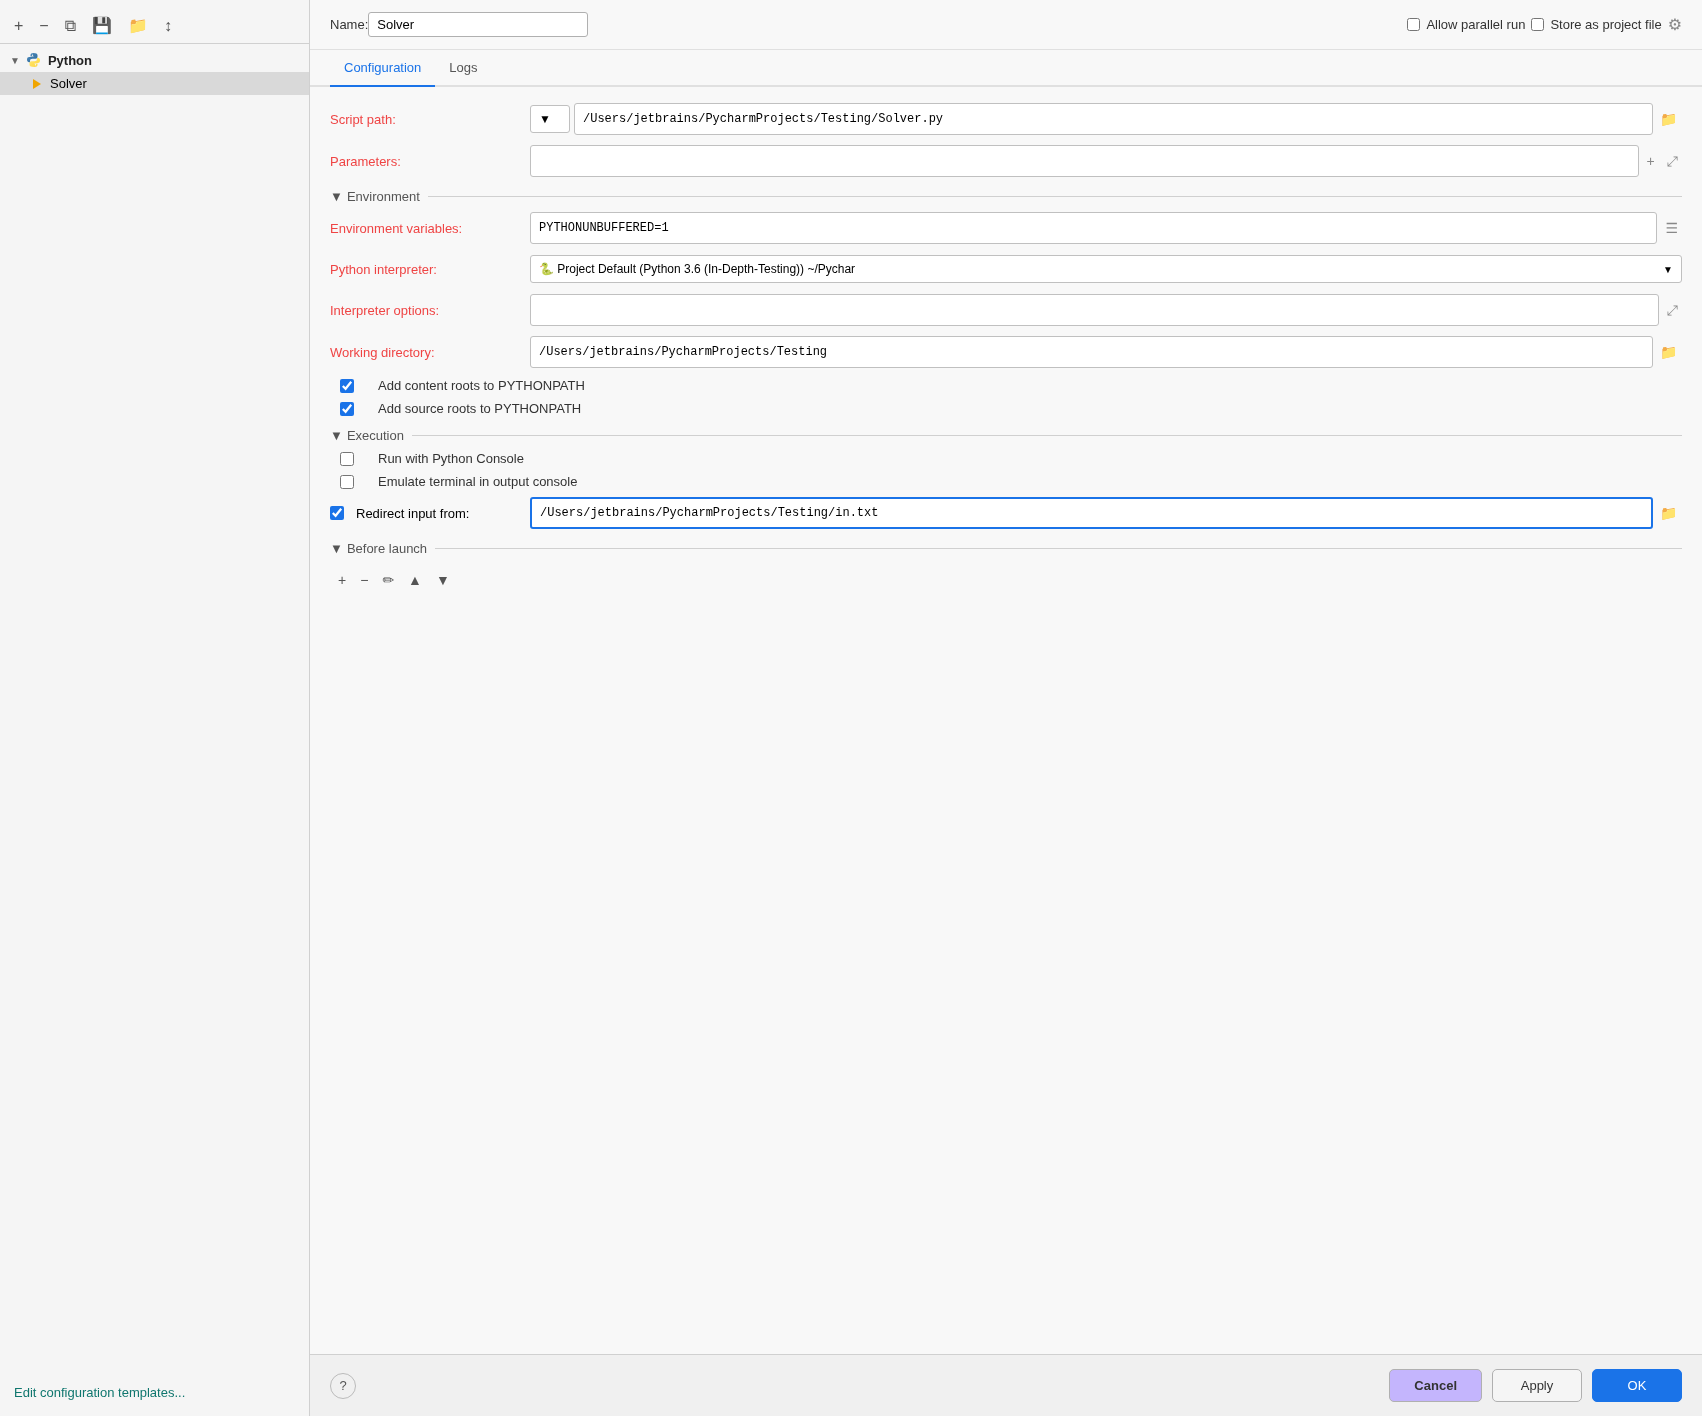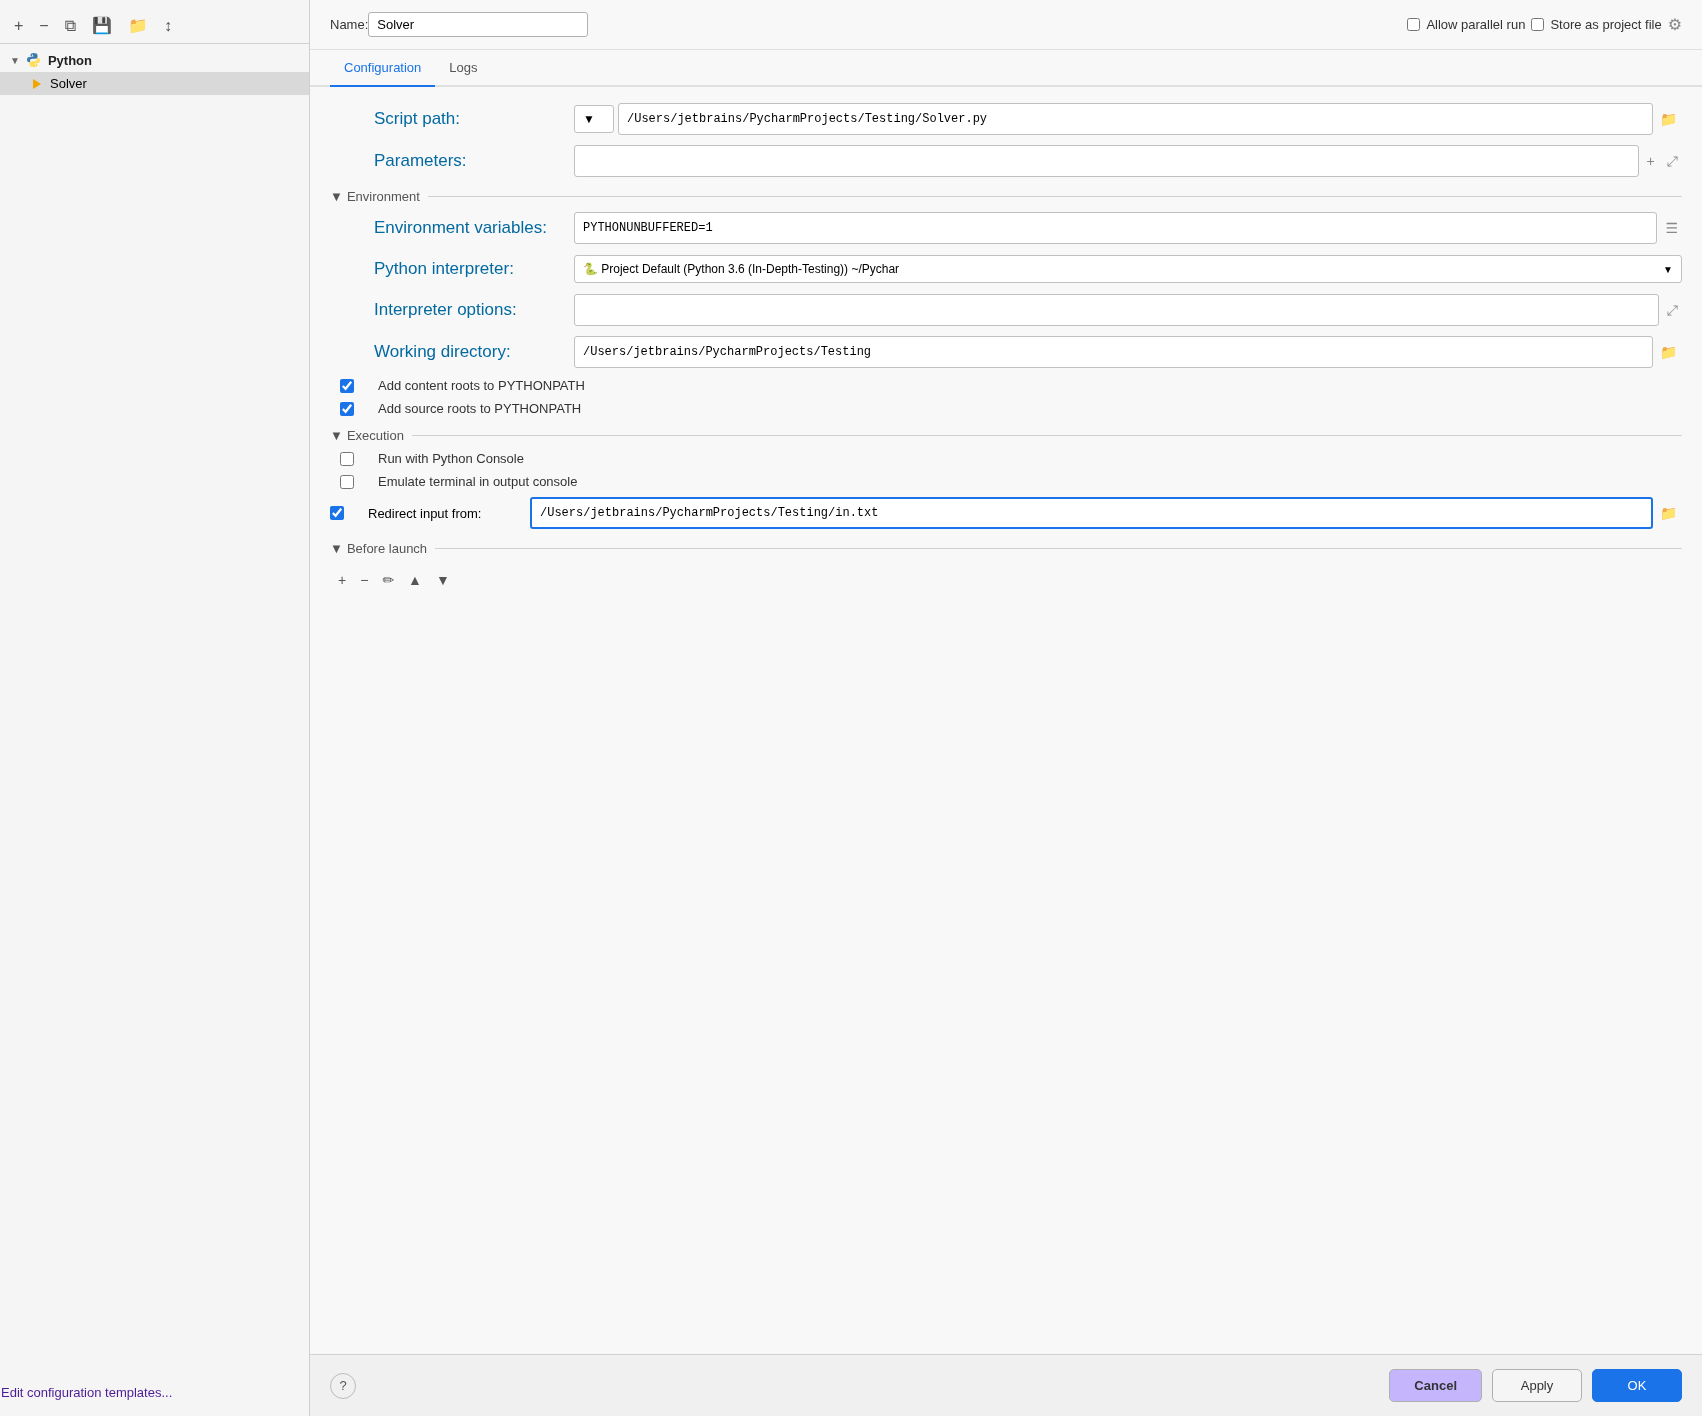--- a/index.html
+++ b/index.html
@@ -52,23 +52,23 @@
     }
     .sidebar-tree-item.group {
       font-weight: 600;
       color: #222;
     }
     .sidebar-tree-item.child {
       padding-left: 30px;
       background: #d9d9d9;
     }
     .edit-config-link {
-      color: #4c1d95;
+      color: #0f766e;
       text-decoration: none;
-      padding: 8px 1px;
+      padding: 8px 14px;
       margin-top: auto;
       display: block;
       cursor: pointer;
     }
     
     .content {
       flex: 1;
       background: #f8f8f8;
       display: flex;
       flex-direction: column;
@@ -137,24 +137,23 @@
     }
     .form-row {
       display: flex;
       align-items: center;
       margin-bottom: 10px;
       min-height: 30px;
     }
     .form-label {
       width: 200px;
       min-width: 200px;
-      color: #0369a1;
-      font-size: 17px;
+      color: #ef4444;
+      font-size: 13px;
       padding-right: 10px;
-      margin-left: 44px;
     }
     .form-field {
       flex: 1;
       display: flex;
       align-items: center;
       gap: 4px;
     }
     .text-input {
       flex: 1;
       border: 1px solid #c0c0c0;
@@ -461,21 +460,21 @@
         <input type="checkbox" class="blue-checkbox" style="">
         <label>Run with Python Console</label>
       </div>
 
       <div class="checkbox-row">
         <input type="checkbox" class="blue-checkbox" style="">
         <label>Emulate terminal in output console</label>
       </div>
 
       <div class="form-row">
-        <div style="display:flex; align-items:center; width:200px; min-width:200px; gap:24px;">
+        <div style="display:flex; align-items:center; width:200px; min-width:200px; gap:12px;">
           <input type="checkbox" class="blue-checkbox" checked="" style="">
           <span>Redirect input from:</span>
         </div>
         <div class="form-field">
           <input class="text-input highlighted" type="text" value="/Users/jetbrains/PycharmProjects/Testing/in.txt" style="">
           <button class="icon-btn">📁</button>
         </div>
       </div>
 
       <div class="before-launch-section">

